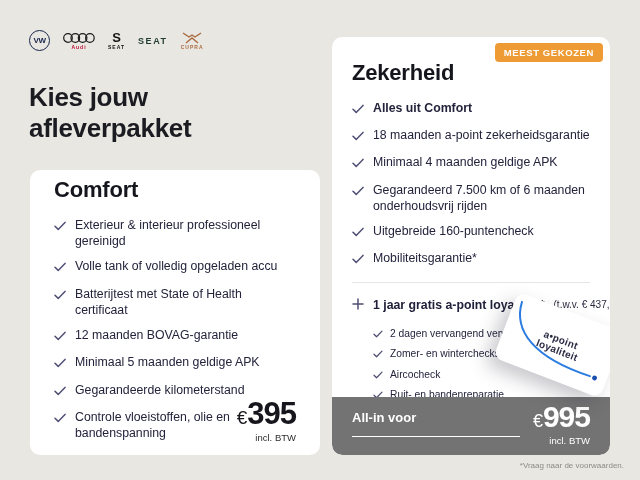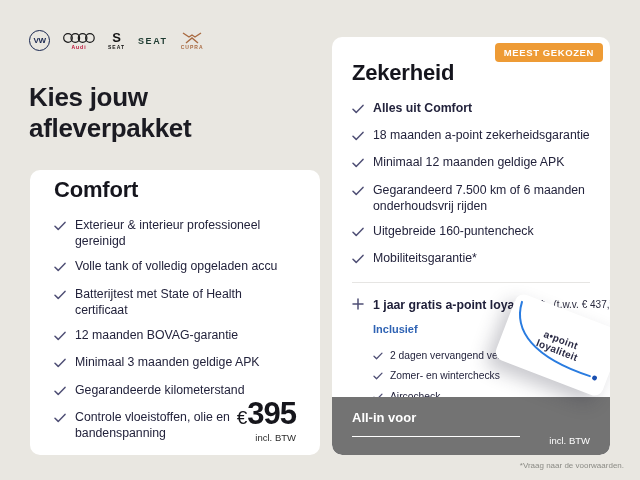--- a/index.html
+++ b/index.html
@@ -149,21 +149,21 @@
           </span>
           <span class="check-text">12 maanden BOVAG-garantie</span>
         </li>
 
         <li class="check-item">
           <span class="check">
             <svg width="12" height="10" viewBox="0 0 12 10">
               <path d="M1 5.3 L4.2 8.4 L11 1.4" fill="none" stroke="#4f4f75" stroke-width="1.5" stroke-linecap="round" stroke-linejoin="round"></path>
             </svg>
           </span>
-          <span class="check-text">Minimaal 3 maanden geldige APK</span>
+          <span class="check-text">Minimaal 5 maanden geldige APK</span>
         </li>
 
         <li class="check-item">
           <span class="check">
             <svg width="12" height="10" viewBox="0 0 12 10">
               <path d="M1 5.3 L4.2 8.4 L11 1.4" fill="none" stroke="#4f4f75" stroke-width="1.5" stroke-linecap="round" stroke-linejoin="round"></path>
             </svg>
           </span>
           <span class="check-text">Gegarandeerde kilometerstand</span>
         </li>
@@ -207,21 +207,21 @@
           </span>
           <span class="check-text">18 maanden a-point zekerheidsgarantie</span>
         </li>
 
         <li class="check-item">
           <span class="check">
             <svg width="12" height="10" viewBox="0 0 12 10">
               <path d="M1 5.3 L4.2 8.4 L11 1.4" fill="none" stroke="#4f4f75" stroke-width="1.5" stroke-linecap="round" stroke-linejoin="round"></path>
             </svg>
           </span>
-          <span class="check-text">Minimaal 12 maanden geldige APK</span>
+          <span class="check-text">Minimaal 4 maanden geldige APK</span>
         </li>
 
         <li class="check-item">
           <span class="check">
             <svg width="12" height="10" viewBox="0 0 12 10">
               <path d="M1 5.3 L4.2 8.4 L11 1.4" fill="none" stroke="#4f4f75" stroke-width="1.5" stroke-linecap="round" stroke-linejoin="round"></path>
             </svg>
           </span>
           <span class="check-text">Gegarandeerd 7.500 km of 6 maanden onderhoudsvrij rijden</span>
         </li>
@@ -250,21 +250,20 @@
     <div class="loyalty-row">
       <span class="plus">
         <svg width="12" height="12" viewBox="0 0 12 12">
             <path d="M6 1 V11 M1 6 H11" stroke="#4f4f75" stroke-width="1.5" stroke-linecap="round"></path>
           </svg>
       </span>
       <span class="loyalty-title">1 jaar gratis a-point loyaliteit*</span>
       <span class="loyalty-value"><span>(t.w.v. € 437,</span><sup>50</sup></span>
     </div>
 
-    <div class="inclusief">Inclusief</div>
 
     <ul class="check-list sub-list">
 
         <li class="check-item">
           <span class="check">
             <svg width="10" height="8" viewBox="0 0 12 10">
               <path d="M1 5.3 L4.2 8.4 L11 1.4" fill="none" stroke="#4f4f75" stroke-width="1.6" stroke-linecap="round" stroke-linejoin="round"></path>
             </svg>
           </span>
           <span class="check-text">2 dagen vervangend vervoer</span>
@@ -303,19 +302,22 @@
         <path d="M7 8 C 9 38, 38 56, 97 53" fill="none" stroke="#2a7ce0" stroke-width="2" stroke-linecap="round"></path>
         <circle cx="102" cy="53" r="2.4" fill="#1a4fb0"></circle>
       </svg>
       <span class="l1">a•point</span>
       <span class="l2">loyaliteit</span>
     </div>
 
     <div class="z-footer">
       <span class="label">All-in voor</span>
       <span class="rule"></span>
+      <span class="price">
+        <span class="cur">€</span><span class="amt">995</span>
+      </span>
       <span class="note">incl. BTW</span>
     </div>
   </section>
 
   <div class="footnote">*Vraag naar de voorwaarden.</div>
 
 </div>
 
 </body></html>

